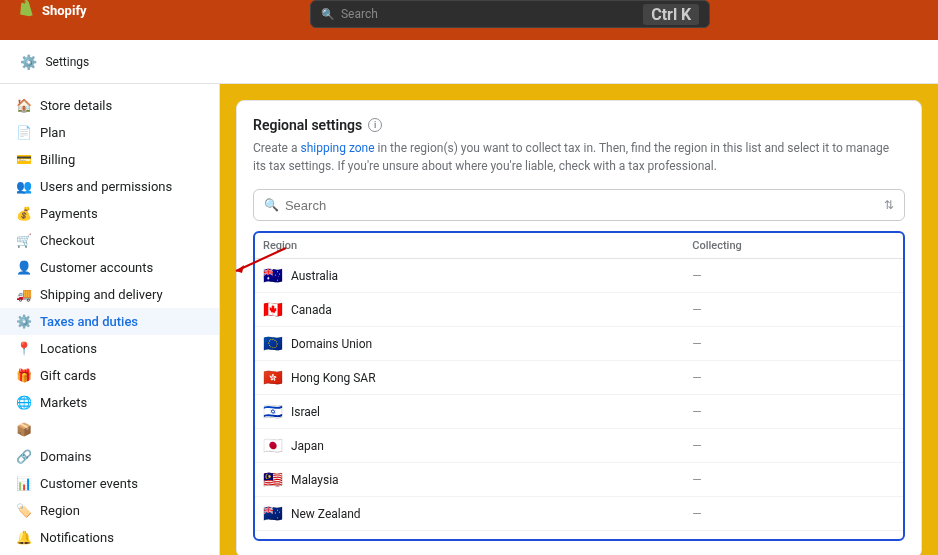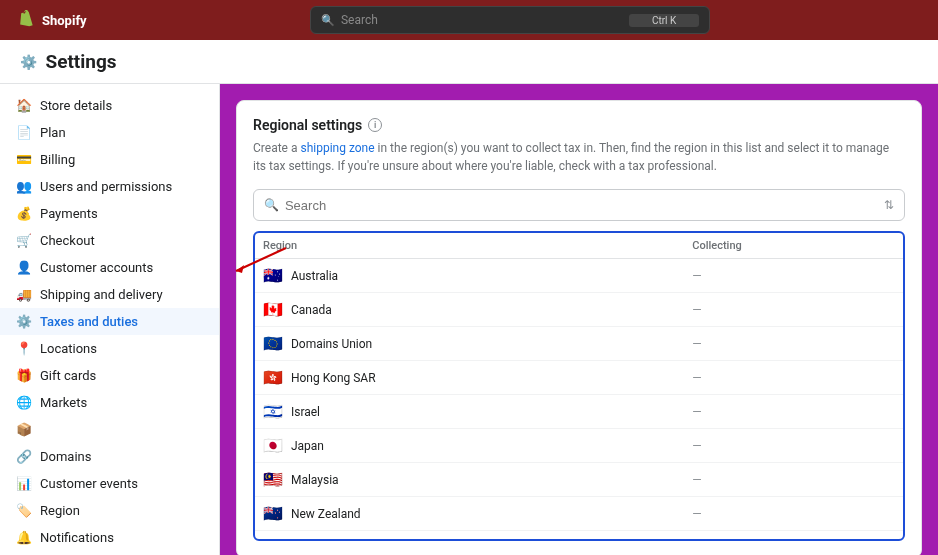--- a/index.html
+++ b/index.html
@@ -1,23 +1,23 @@
 <!DOCTYPE html>
 <html><head>
   <meta charset="utf-8">
   <style>
     * { margin: 0; padding: 0; box-sizing: border-box; }
     body { font-family: -apple-system, BlinkMacSystemFont, 'Segoe UI', Roboto, sans-serif; font-size: 13px; background: #f6f6f7; color: #202223; width: 938px; height: 555px; overflow: hidden; }
 
     
     .top-nav {
-      background: #7f1d1d;
+      background: #c2410c;
       height: 40px;
       display: flex;
-      align-items: center;
+      align-items: flex-start;
       padding: 0 16px;
       gap: 12px;
     }
     .shopify-logo {
       color: #fff;
       font-size: 16px;
       font-weight: 700;
       display: flex;
       align-items: center;
       gap: 6px;
@@ -35,37 +35,38 @@
       max-width: 400px;
       margin: 0 auto;
       height: 28px;
       color: #aaa;
       font-size: 12px;
     }
     .search-bar .kbd {
       margin-left: auto;
       background: #444;
       border-radius: 3px;
-      padding: 1px 23px;
-      font-size: 10px;
+      padding: 1px 8px;
+      font-size: 16px;
       color: #ccc;
+      font-weight: bold;
     }
 
     
     .settings-header {
       background: #fff;
       border-bottom: 1px solid #e1e3e5;
       padding: 10px 20px;
       display: flex;
       align-items: center;
       gap: 8px;
       height: 44px;
     }
     .settings-header .gear-icon { color: #666; font-size: 14px; }
-    .settings-header .title { font-size: 19px; font-weight: 700; }
+    .settings-header .title { font-size: 12px; font-weight: 400; }
 
     
     .main-content {
       display: flex;
       height: calc(555px - 84px);
     }
 
     
     .sidebar {
       width: 220px;
@@ -90,21 +91,21 @@
       background: #f2f7fe;
       color: #1a6fde;
       font-weight: 500;
     }
     .sidebar-item .icon { font-size: 13px; color: #666; width: 16px; text-align: center; flex-shrink: 0; }
     .sidebar-item.active .icon { color: #1a6fde; }
 
     
     .content-area {
       flex: 1;
-      background: #a21caf;
+      background: #eab308;
       padding: 16px;
       overflow-y: auto;
     }
     .content-card {
       background: #fff;
       border: 1px solid #e1e3e5;
       border-radius: 8px;
       padding: 16px;
     }
     .content-card-header {

